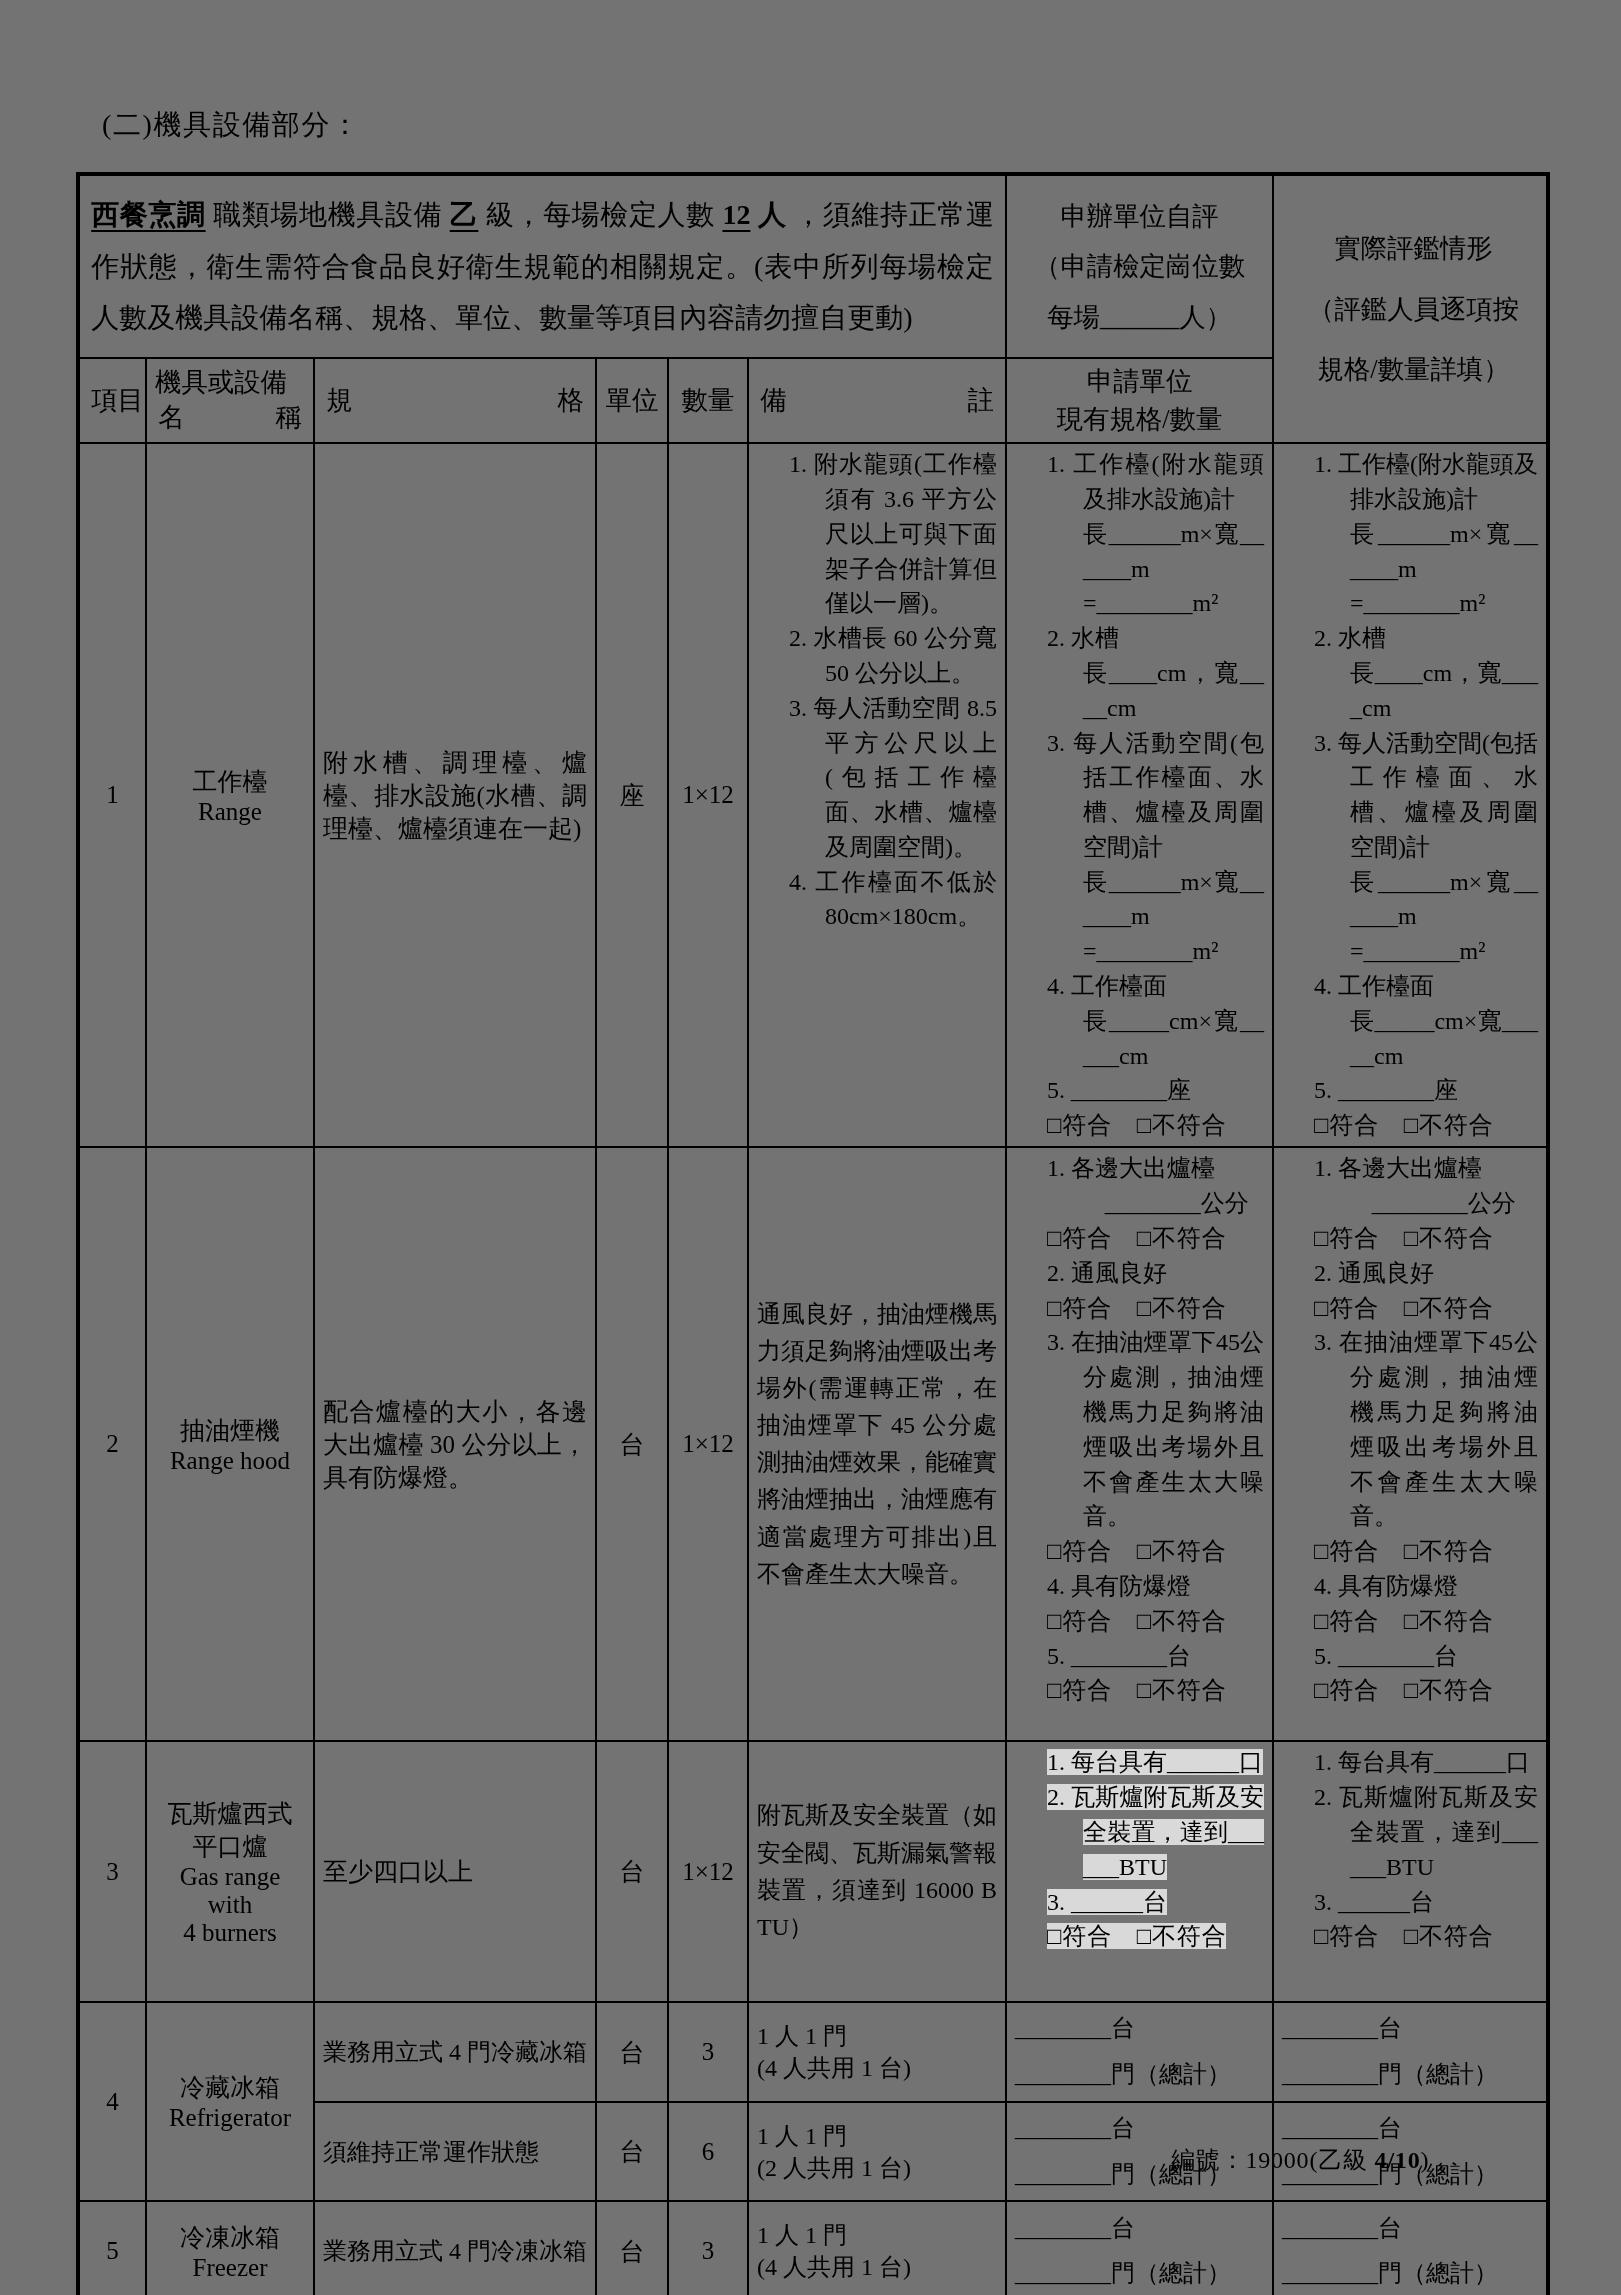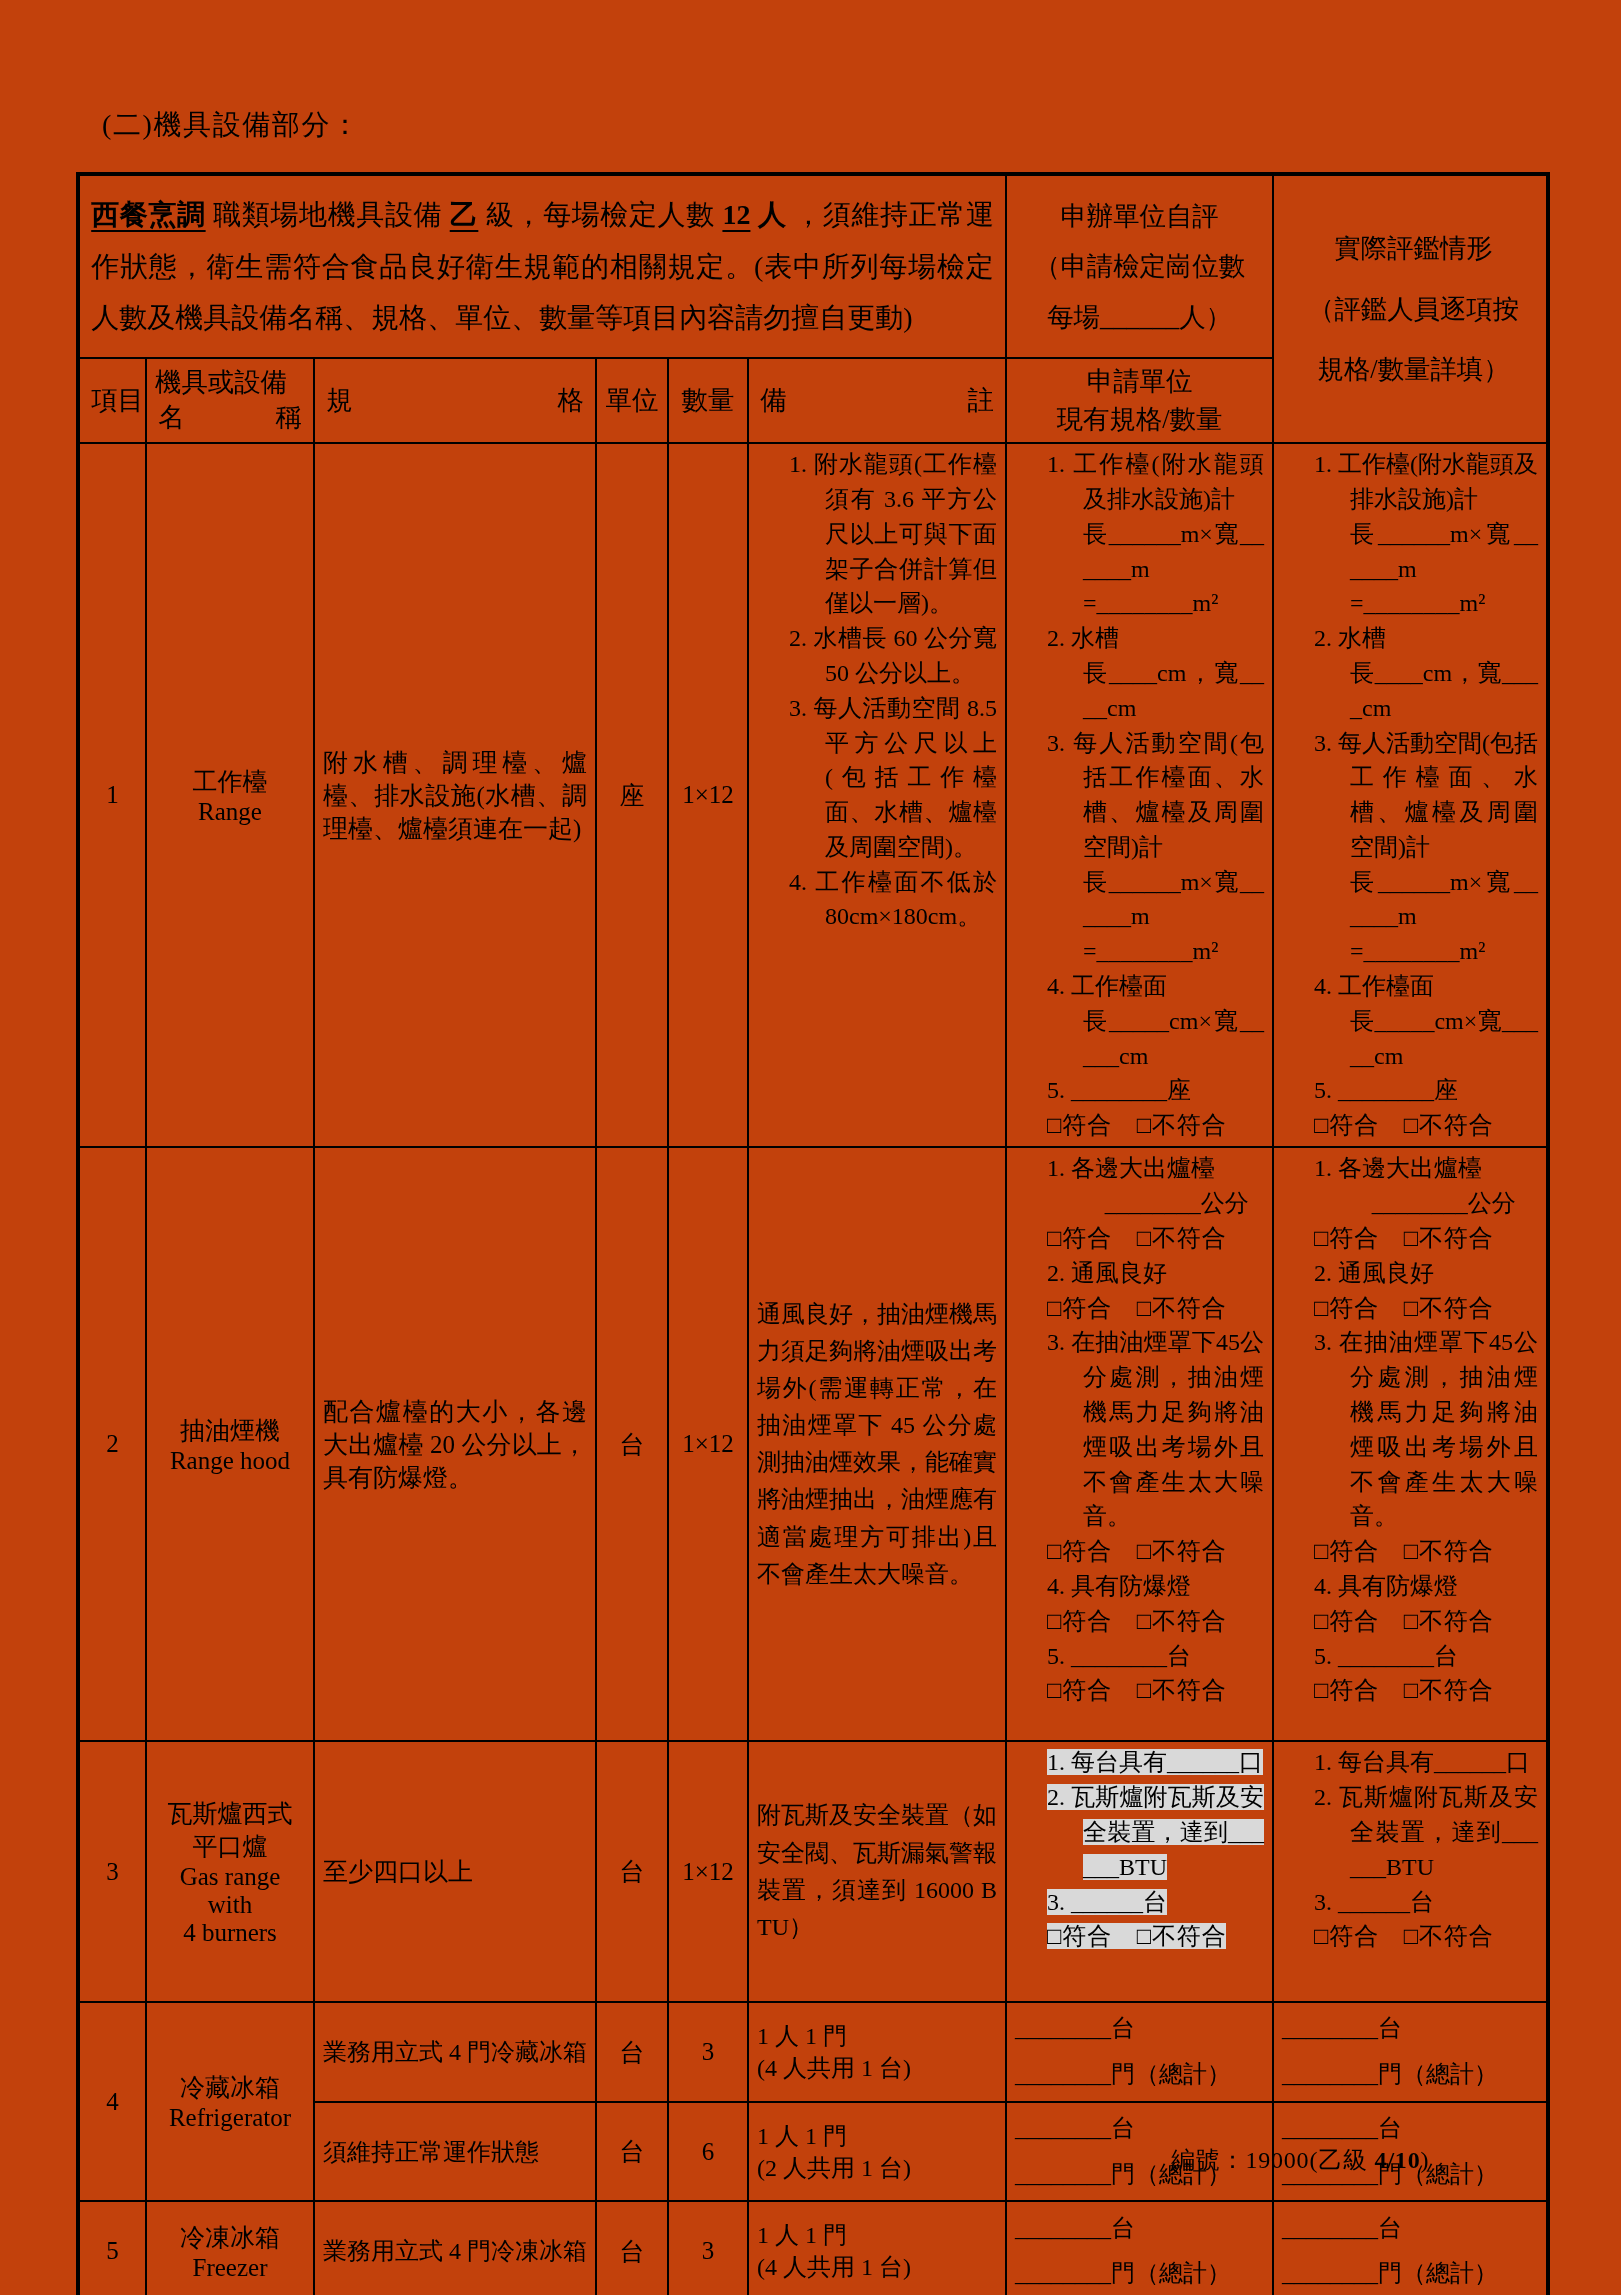--- a/index.html
+++ b/index.html
@@ -1,16 +1,16 @@
 <!DOCTYPE html>
 <html style="font-size:13px"><head>
 <meta charset="utf-8">
 <style>
   html,body{margin:0;padding:0;background:#fff;}
-  .page{position:relative;width:1621px;height:2295px;background:#c2410c;color:#000;
+  .page{position:relative;width:1621px;height:2295px;background:#737373;color:#000;
         font-family:"Liberation Serif","DejaVu Serif",serif;overflow:hidden;}
   .heading{position:absolute;left:102px;top:106px;font-size:28px;letter-spacing:1.6px;}
   table.eq{position:absolute;left:76px;top:172px;width:1470px;border-collapse:collapse;
            table-layout:fixed;border:4.8px solid #000;}
   td{border:2.4px solid #000;padding:3.2px 8px;font-size:25px;vertical-align:middle;
      word-break:break-all;overflow:hidden;}
   tr.hA{height:184px;} tr.hB{height:78px;} tr.r1{height:520px;} tr.r2{height:594px;}
   tr.r3{height:261px;} tr.r4a{height:83px;} tr.r4b{height:86px;} tr.r5{height:93px;}
   td.intro{font-size:28px;line-height:1.85;text-align:justify;padding:4.8px 11.2px;}
   .seg.bu{font-weight:bold;text-decoration:underline;text-decoration-thickness:2.4px;text-underline-offset:6.4px;}
@@ -144,21 +144,21 @@
             <div class="ln sub"><span class="t">長_____cm×寬_____cm</span></div>
             <div class="ln num"><span class="t">5. ________座</span></div>
             <div class="ln check"><span class="t">□符合　□不符合</span></div>
           </td>
     </tr>
 
     <tr class="r2">
       <td class="ctr">2</td>
       <td class="pre">抽油煙機
 Range hood</td>
-      <td class="spec">配合爐檯的大小，各邊大出爐檯 20 公分以上，具有防爆燈。</td>
+      <td class="spec">配合爐檯的大小，各邊大出爐檯 30 公分以上，具有防爆燈。</td>
       <td class="ctr">台</td>
       <td class="ctr">1×12</td>
       <td class="rem2">通風良好，抽油煙機馬力須足夠將油煙吸出考場外(需運轉正常，在抽油煙罩下 45 公分處測抽油煙效果，能確實將油煙抽出，油煙應有適當處理方可排出)且不會產生太大噪音。</td>
       <td class="top fill">
 
       <div class="ln num"><span class="t">1. 各邊大出爐檯</span></div>
             <div class="ln sub2"><span class="t">________公分</span></div>
             <div class="ln check"><span class="t">□符合　□不符合</span></div>
             <div class="ln num"><span class="t">2. 通風良好</span></div>
             <div class="ln check"><span class="t">□符合　□不符合</span></div>

